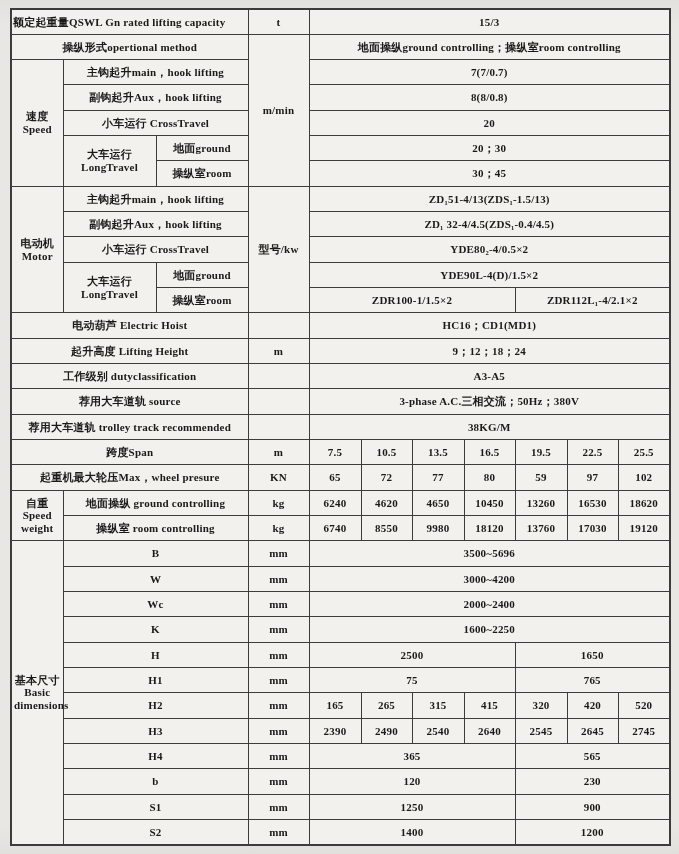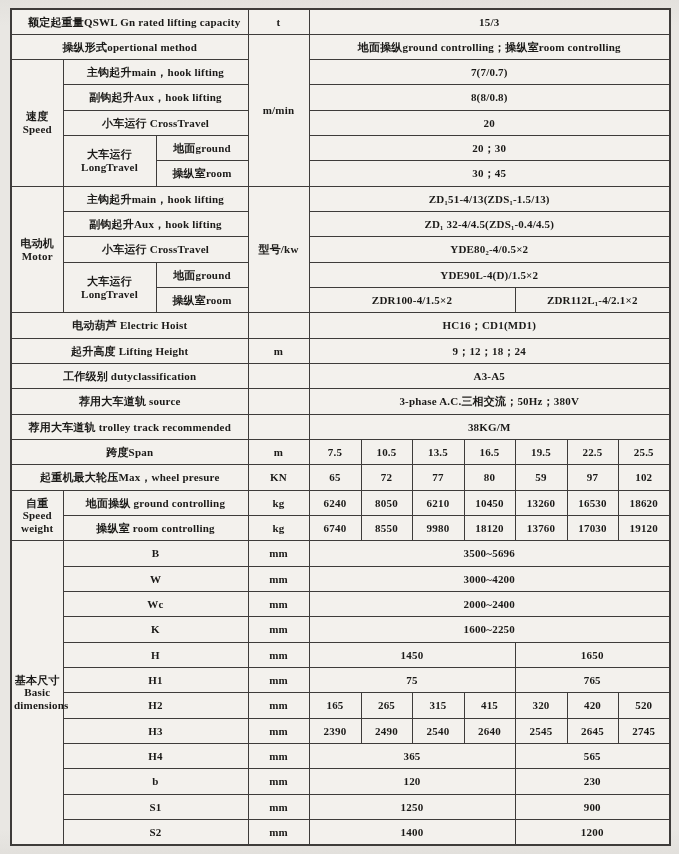--- a/index.html
+++ b/index.html
@@ -25,21 +25,21 @@
   }
   td{
     border:1px solid var(--border);
     text-align:center;vertical-align:middle;
     font-size:11px;font-weight:bold;
     padding:1px 2px;
     line-height:1.15;
     letter-spacing:.2px;
   }
   tr{height:25px;}
-  .lbl-left{text-align:left;padding-left:16px;}
+  .lbl-left{text-align:left;padding-left:1px;}
   .grp span{display:block;}
   .val{font-size:11px;}
   .unit{font-size:11px;}
 </style>
 </head>
 <body>
 
 <table>
   <colgroup>
     <col style="width:52px">
@@ -125,21 +125,21 @@
     <td rowspan="2" class="grp">
       <span>大车运行</span>
       <span>LongTravel</span>
     </td>
     <td>地面ground</td>
     <td colspan="7" class="val">YDE90L-4(D)/1.5×2</td>
   </tr>
 
   <tr>
     <td>操纵室room</td>
-    <td colspan="4" class="val">ZDR100-4/1.5×2</td>
+    <td colspan="4" class="val">ZDR100-1/1.5×2</td>
     <td colspan="3" class="val">ZDR112L₁-4/2.1×2</td>
   </tr>
 
   <tr>
     <td colspan="3">电动葫芦 Electric Hoist</td>
     <td class="unit"></td>
     <td colspan="7" class="val">HC16；CD1(MD1)</td>
   </tr>
 
   <tr>
@@ -192,22 +192,22 @@
 
   <tr>
     <td rowspan="2" class="grp">
       <span>自重</span>
       <span>Speed</span>
       <span>weight</span>
     </td>
     <td colspan="2">地面操纵 ground controlling</td>
     <td class="unit">kg</td>
     <td class="val">6240</td>
-    <td class="val">8050</td>
-    <td class="val">6210</td>
+    <td class="val">4620</td>
+    <td class="val">4650</td>
     <td class="val">10450</td>
     <td class="val">13260</td>
     <td class="val">16530</td>
     <td class="val">18620</td>
   </tr>
 
   <tr>
     <td colspan="2">操纵室 room controlling</td>
     <td class="unit">kg</td>
     <td class="val">6740</td>
@@ -244,21 +244,21 @@
 
   <tr>
     <td colspan="2">K</td>
     <td class="unit">mm</td>
     <td colspan="7" class="val">1600~2250</td>
   </tr>
 
   <tr>
     <td colspan="2">H</td>
     <td class="unit">mm</td>
-    <td colspan="4" class="val">1450</td>
+    <td colspan="4" class="val">2500</td>
     <td colspan="3" class="val">1650</td>
   </tr>
 
   <tr>
     <td colspan="2">H1</td>
     <td class="unit">mm</td>
     <td colspan="4" class="val">75</td>
     <td colspan="3" class="val">765</td>
   </tr>
 

